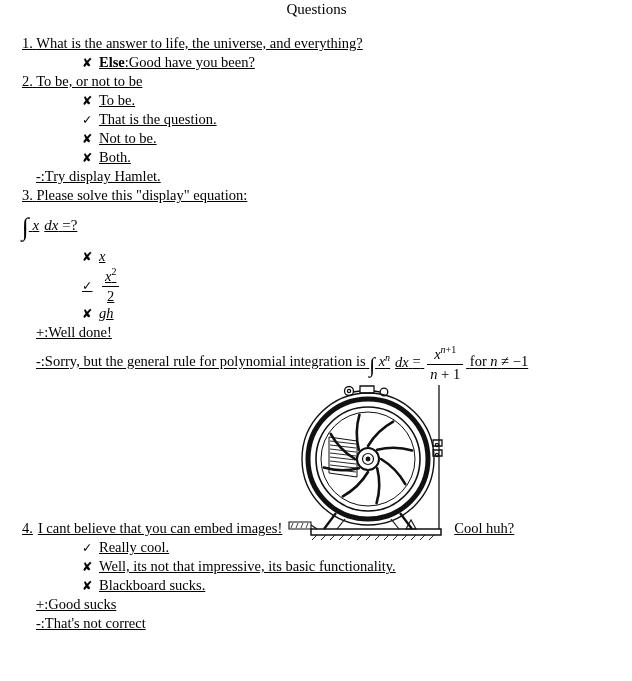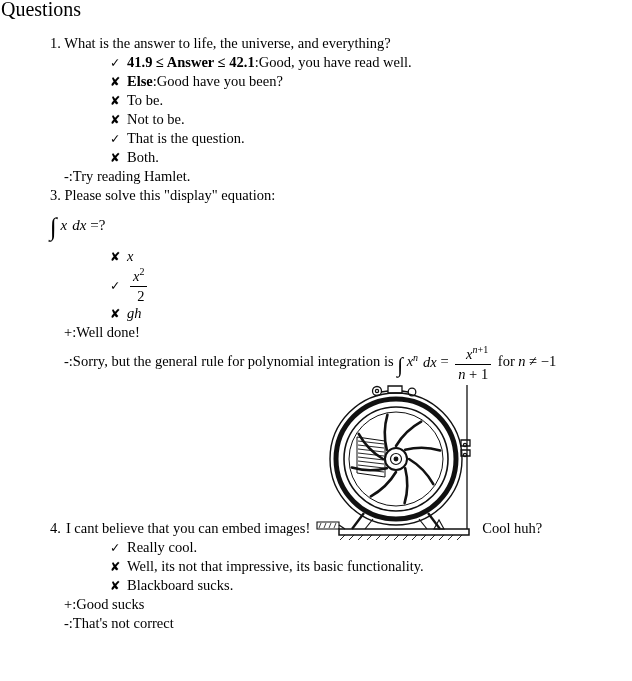--- a/index.html
+++ b/index.html
@@ -3,35 +3,35 @@
 <meta charset="utf-8">
 <style>
   * { box-sizing: border-box; }
   html,body { margin:0; padding:0; }
   body {
     width:632px; height:681px; overflow:hidden;
     background:#ffffff; color:#000;
     font-family:"Liberation Serif","DejaVu Serif",serif;
     font-size:14.5px;
   }
-  .title { margin:0; padding:1px 0 0 1px; font-size:20px; font-weight:normal; line-height:17px; }
-  ol.questions { list-style:none; margin:16px 0 0 16px; padding:0 0 0 34px; }
+  .title { margin:0; padding:1px 0 0 1px; font-size:15px; font-weight:normal; line-height:17px;text-align:center; }
+  ol.questions { list-style:none; margin:16px 0 0 0; padding:0 0 0 22px;text-decoration:underline; }
   ol.questions > li { margin:0; padding:0; }
   .q-text { line-height:19px; }
   .qnum { display:inline; }
   .opt { margin-left:60px; line-height:19px; }
   .fb  { margin-left:14px; line-height:19px; }
   .mark { display:inline-block; width:17px; font-family:"DejaVu Sans",sans-serif; font-size:12.5px; }
   .mi { font-style:italic; }
   sup { font-size:10px; }
   .display-math { text-align:left; margin:5px 40px 7px 0; font-size:15px; line-height:30px; }
   .int { font-size:25px; line-height:1; display:inline-block; vertical-align:-5px; }
   .int-inline { font-size:21px; vertical-align:-5px; }
   .dxgap { margin-left:5px; }
-  .frac { display:inline-block; vertical-align:middle; text-align:right; line-height:1.15; margin:0 3px; }
+  .frac { display:inline-block; vertical-align:middle; text-align:center; line-height:1.15; margin:0 3px; }
   .frac .num { display:block; padding:0 3px 1px; }
   .frac .den { display:block; border-top:1px solid #000; padding:1px 3px 0; }
   .opt-tall { min-height:38px; display:flex; align-items:center; }
   .fb-tall { line-height:22px; margin-top:2px; margin-bottom:1px; }
   .q4-line { display:flex; align-items:flex-end; gap:5px; line-height:19px; }
   .q4-line span { white-space:nowrap; }
   .engine { flex:0 0 auto; display:block; margin-bottom:-3px; }
   .engine * { vector-effect:non-scaling-stroke; }
 </style>
 </head>
@@ -41,41 +41,42 @@
   <h1 class="title">Questions</h1>
 
   <ol class="questions">
 
     <li>
       <div class="q-text">
         <span class="qnum">1.</span>
         <span>What is the answer to life, the universe, and everything?</span>
       </div>
       <div class="opt">
-        <span class="mark">✓</span><b>41.9 ≤ Answer ≤ 42.1</b><span>:Good, you have read well.</span>
-      </div>
-      <div class="opt">
         <span class="mark">✘</span><b>Else</b><span>:Good have you been?</span>
       </div>
     </li>
 
     <li>
+      <div class="q-text">
+        <span class="qnum">2.</span>
+        <span>To be, or not to be</span>
+      </div>
       <div class="opt">
         <span class="mark">✘</span><span>To be.</span>
       </div>
       <div class="opt">
+        <span class="mark">✓</span><span>That is the question.</span>
+      </div>
+      <div class="opt">
         <span class="mark">✘</span><span>Not to be.</span>
       </div>
       <div class="opt">
-        <span class="mark">✓</span><span>That is the question.</span>
-      </div>
-      <div class="opt">
         <span class="mark">✘</span><span>Both.</span>
       </div>
-      <div class="fb">-:Try reading Hamlet.</div>
+      <div class="fb">-:Try display Hamlet.</div>
     </li>
 
     <li>
       <div class="q-text">
         <span class="qnum">3.</span>
         <span>Please solve this "display" equation:</span>
       </div>
 
       <div class="display-math">
         <span class="int">∫</span>

